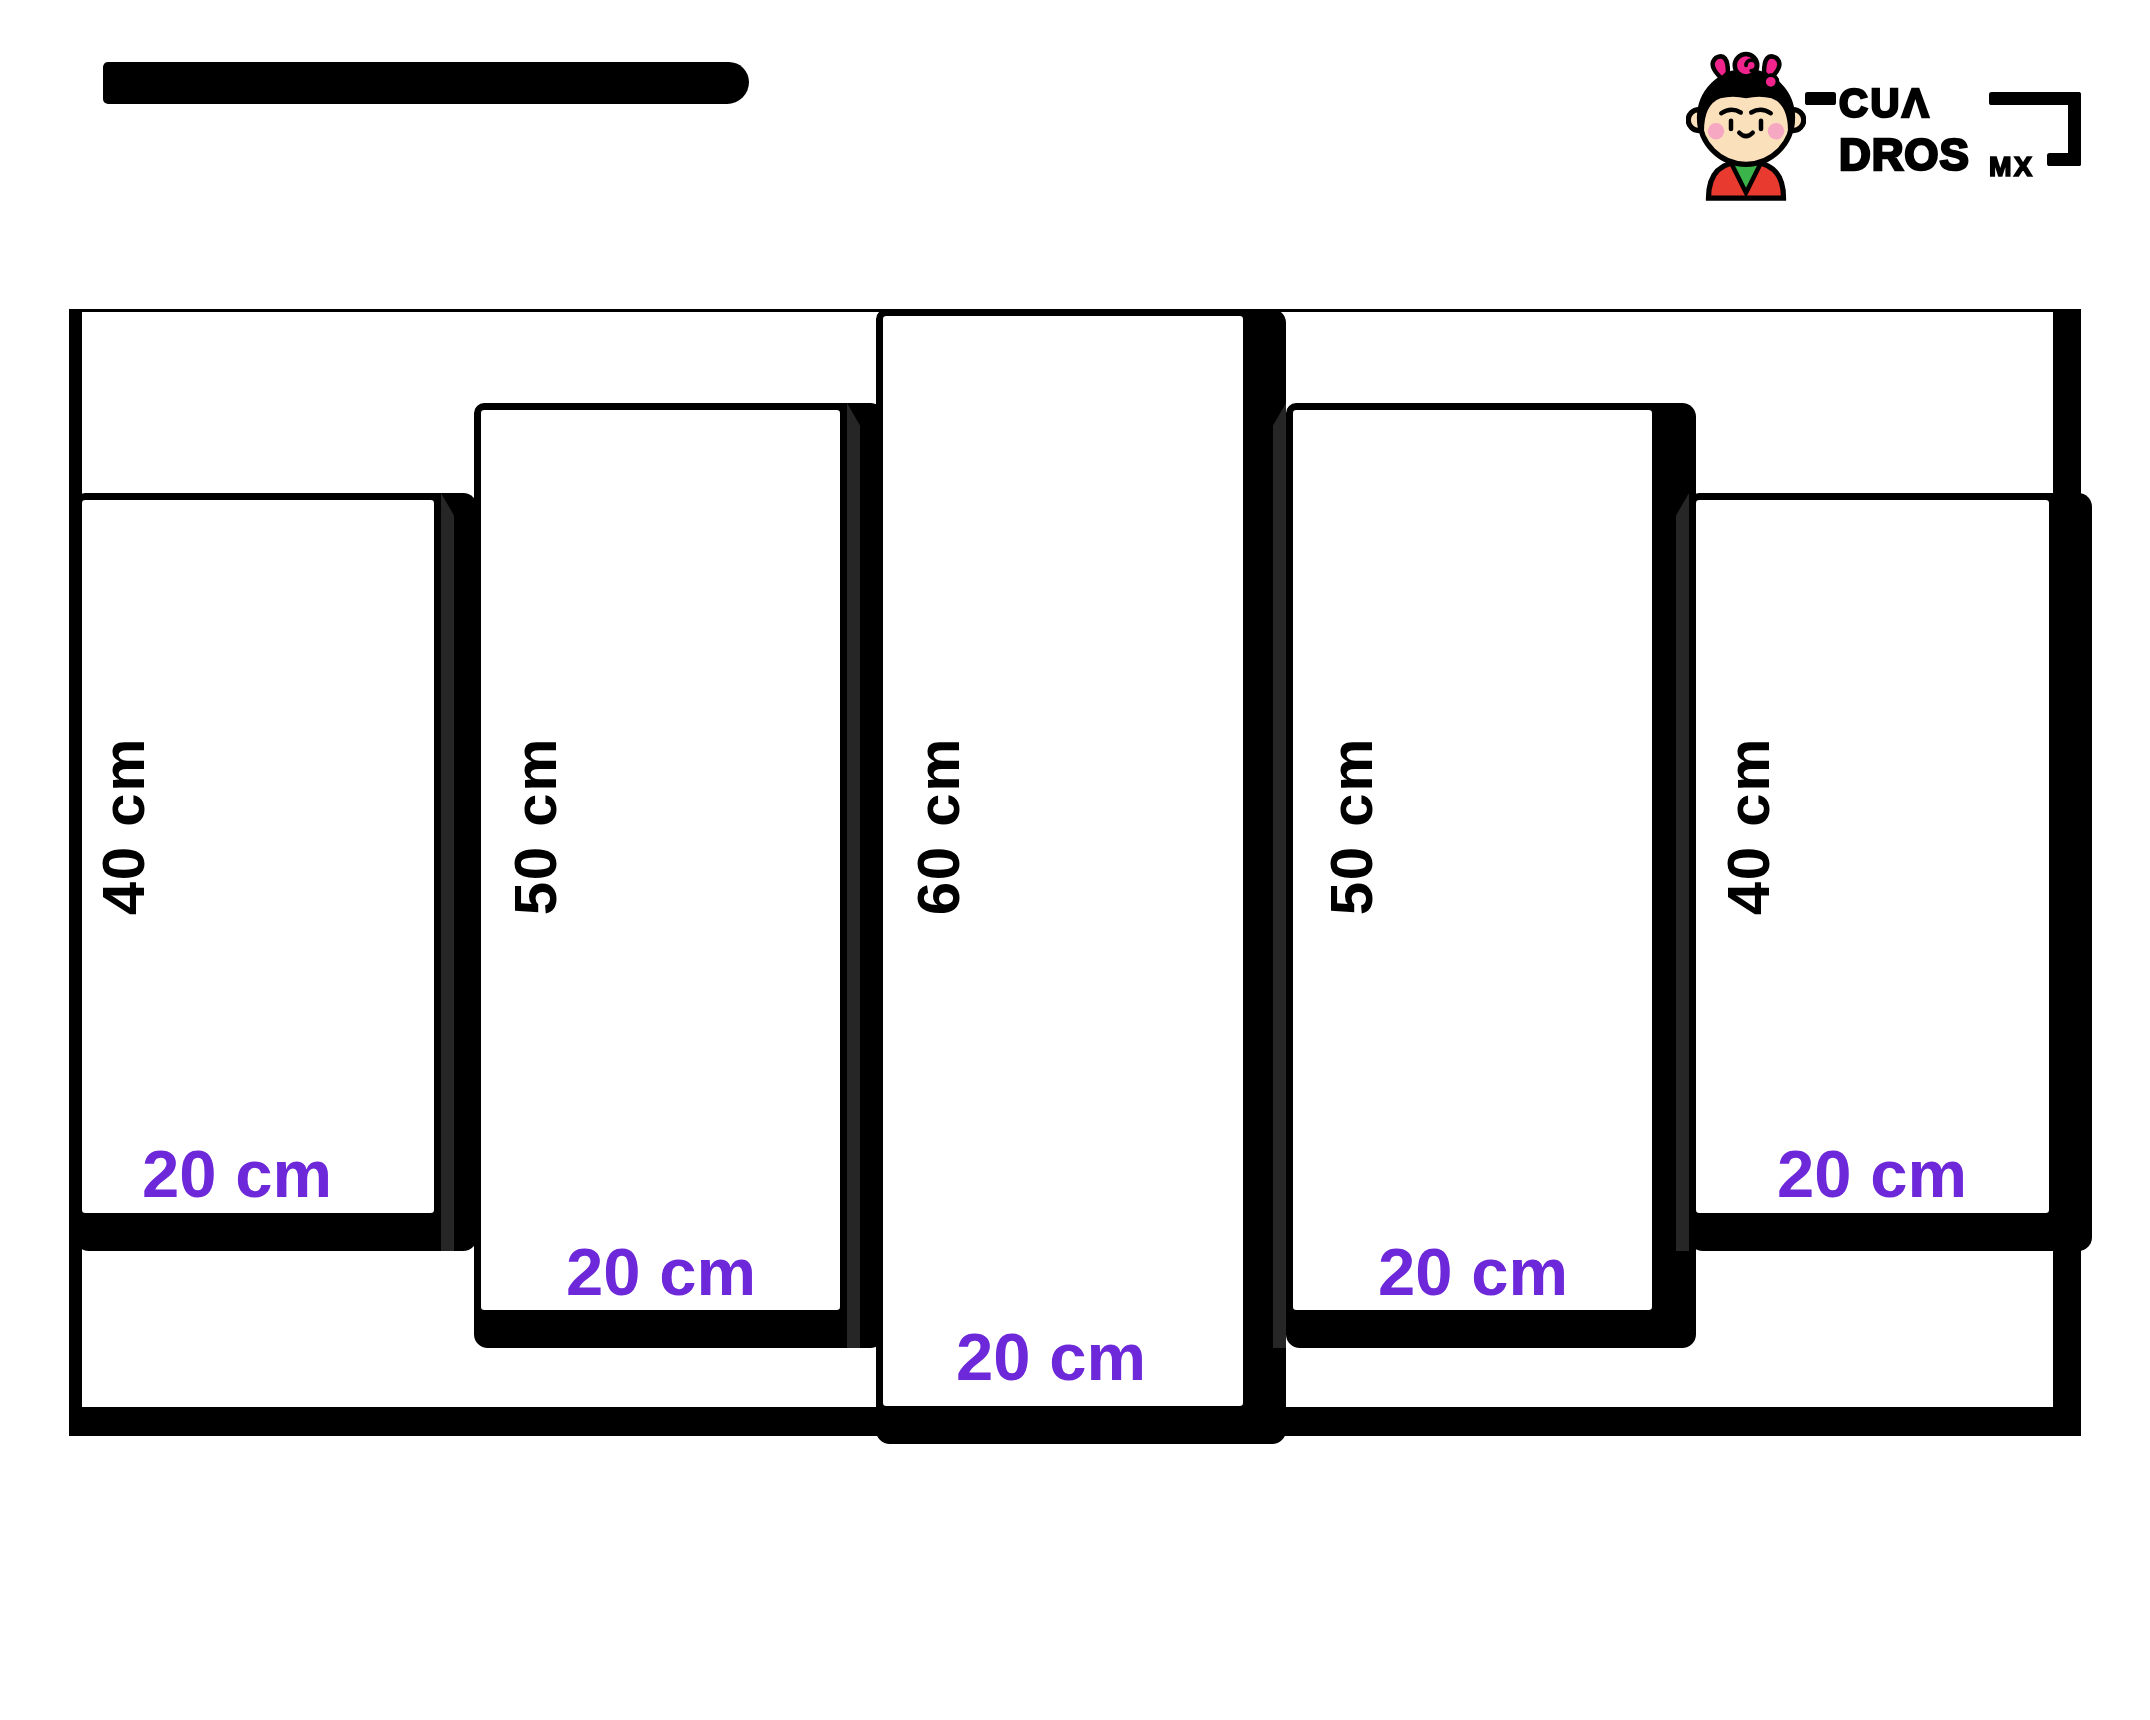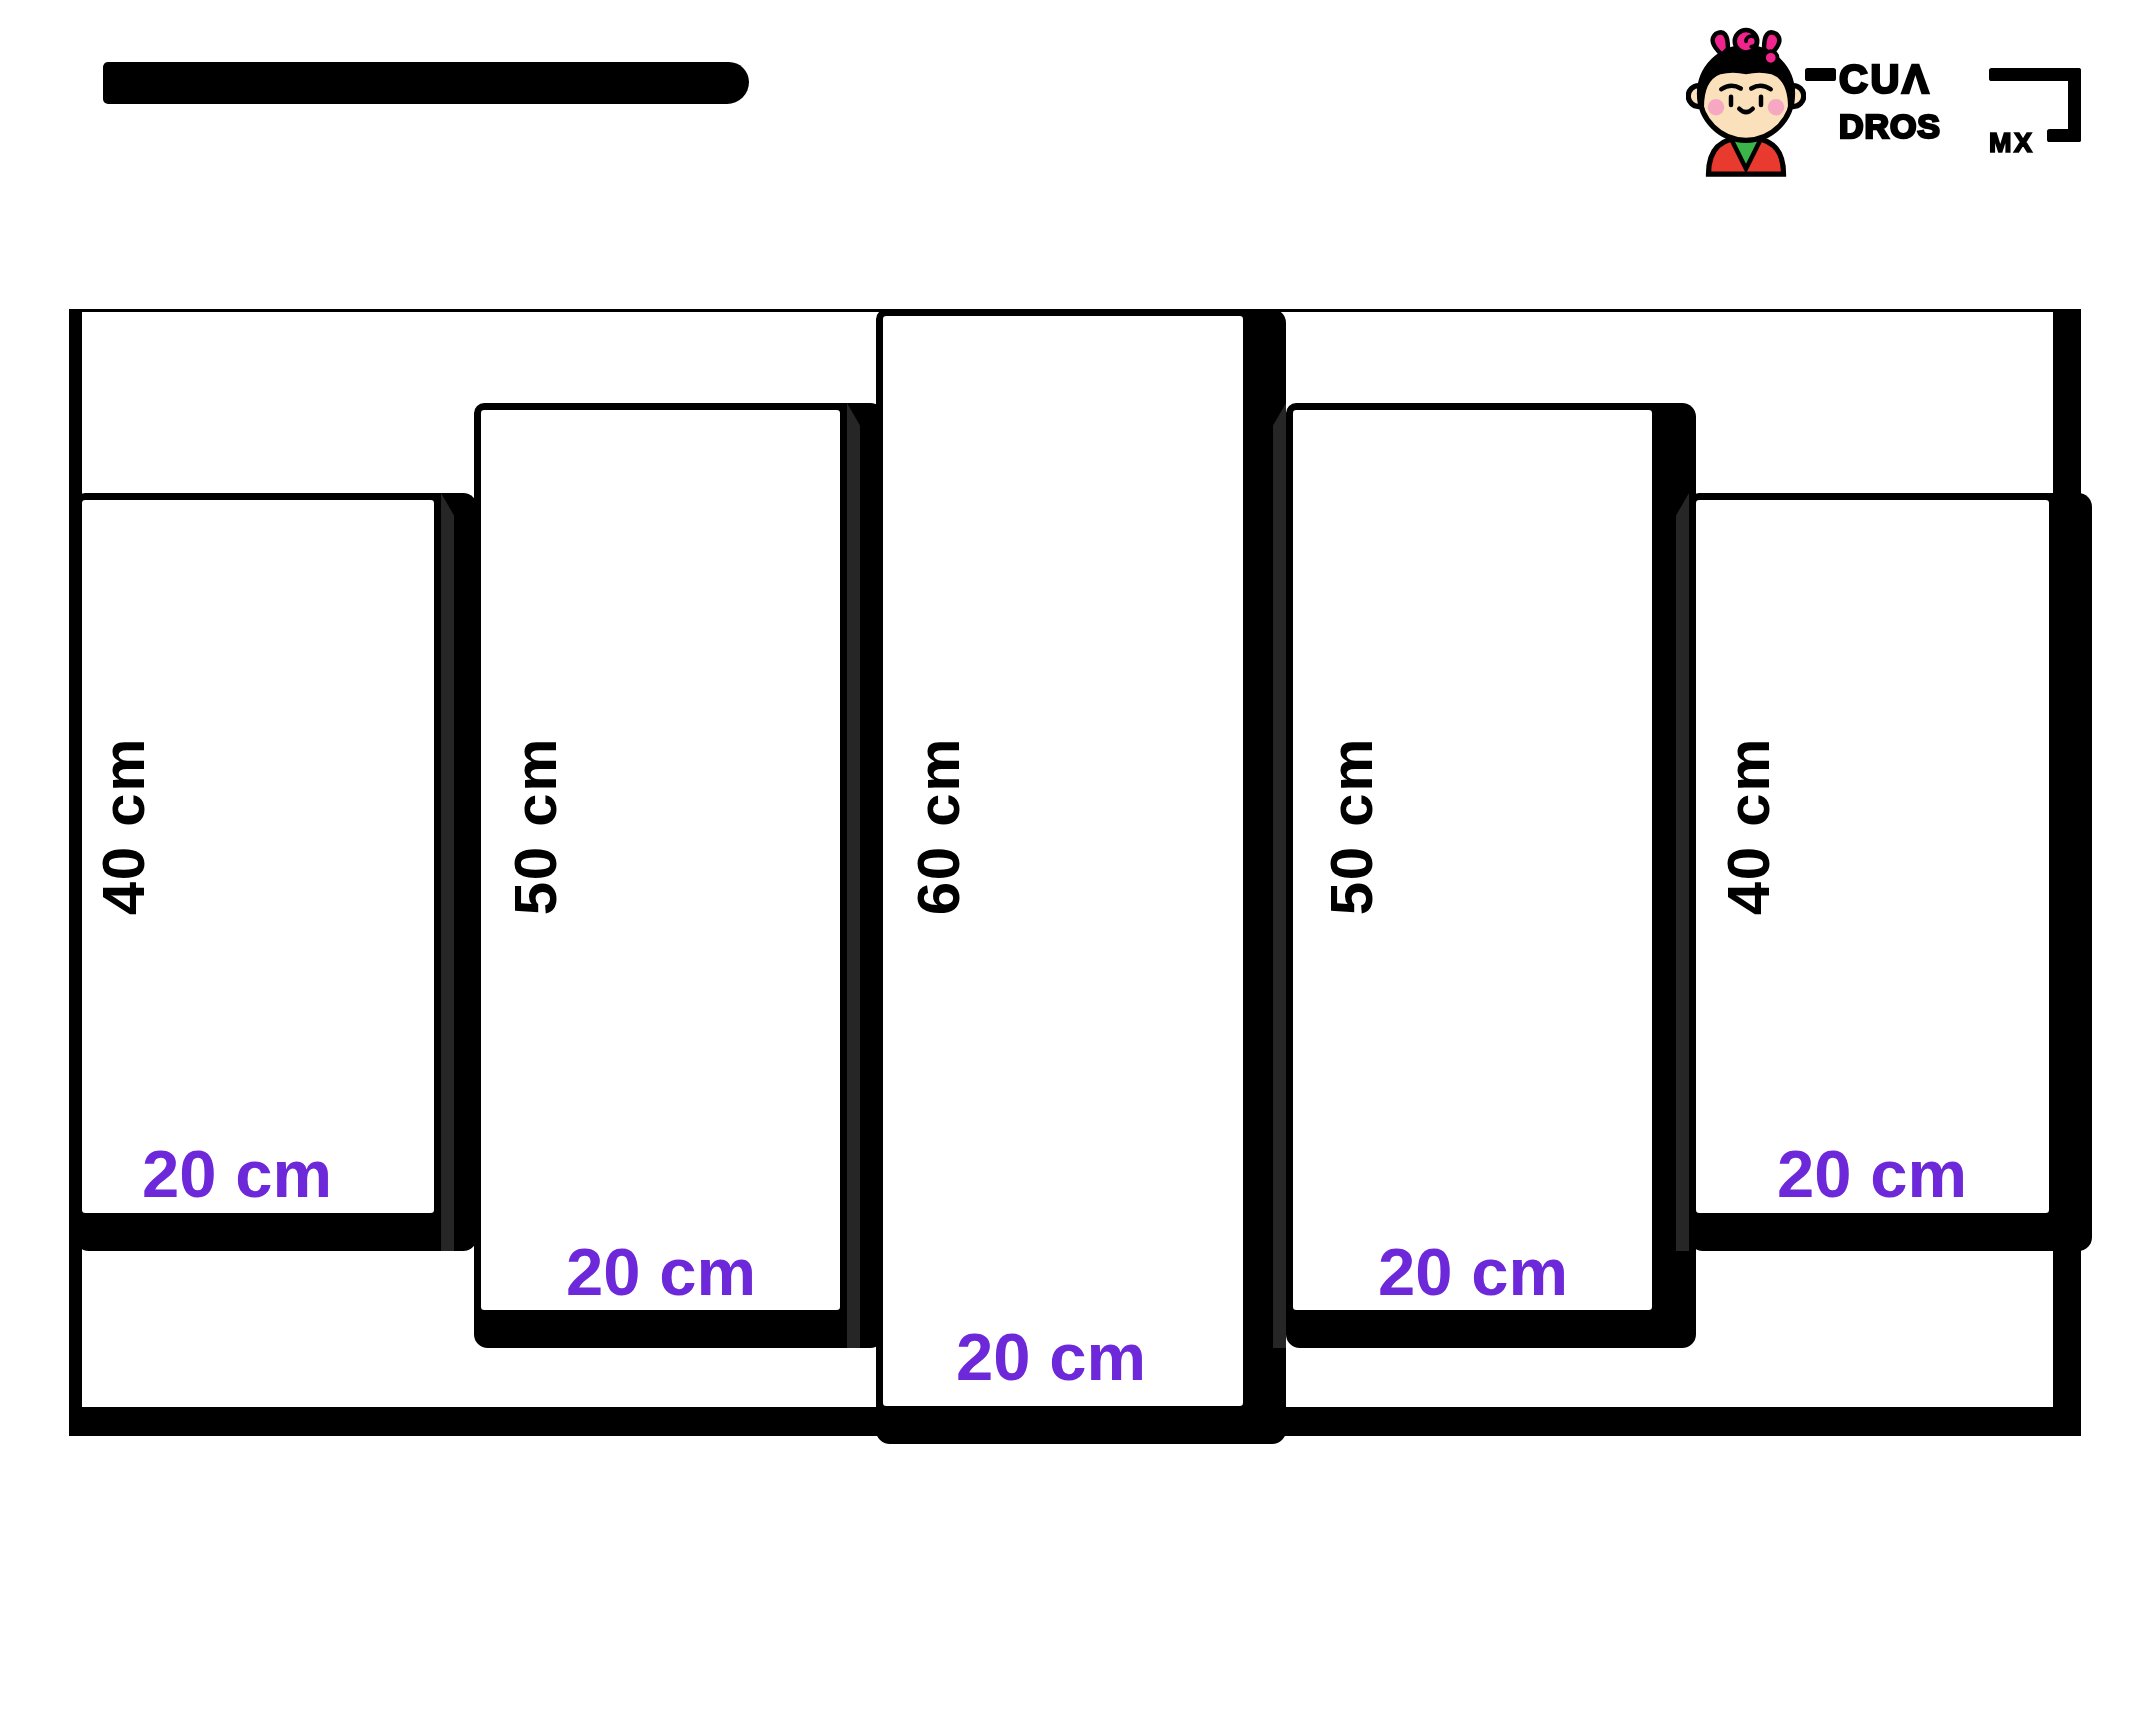--- a/index.html
+++ b/index.html
@@ -36,31 +36,31 @@
   .vlabel{
     z-index:6;transform:translate(-50%,-50%) rotate(-90deg);
     font-size:60px;font-weight:bold;color:#000;white-space:nowrap;
     letter-spacing:1.7px;
   }
   .hlabel{
     z-index:6;transform:translate(-50%,-50%);
     font-size:67px;font-weight:bold;color:#6d28d9;white-space:nowrap;
   }
   
-  .logo{left:1686px;top:16px;width:400px;height:163px;z-index:8;}
+  .logo{left:1686px;top:40px;width:400px;height:163px;z-index:8;}
   .logo .char{left:0;top:0;width:120px;height:163px;}
   .logo .bar{background:#000;position:absolute;}
   .dash{left:119px;top:52px;width:31px;height:13px;border-radius:2.6px;}
   .fr-top{left:303px;top:52px;width:92px;height:13px;border-radius:2.6px;}
   .fr-right{left:382px;top:52px;width:13px;height:74px;border-radius:2.6px;}
   .fr-hook{left:361px;top:113px;width:34px;height:13px;border-radius:2.6px;}
   .wordmark{position:absolute;color:#000;font-weight:bold;line-height:1;
     -webkit-text-stroke:2.6px #000;letter-spacing:2.6px;white-space:nowrap;}
   .w-cua{left:153px;top:43px;font-size:40px;}
-  .w-dros{left:153px;top:93px;font-size:34px;letter-spacing:0.9px;}
+  .w-dros{left:153px;top:93px;font-size:44px;letter-spacing:0.9px;}
   .w-mx{left:303px;top:114px;font-size:27px;-webkit-text-stroke:1.7px #000;}
 </style>
 </head>
 <body>
 
 <div class="abs title-bar"></div>
 
 <div class="abs logo">
   <svg class="abs char" viewBox="0 0 160 210">
 

